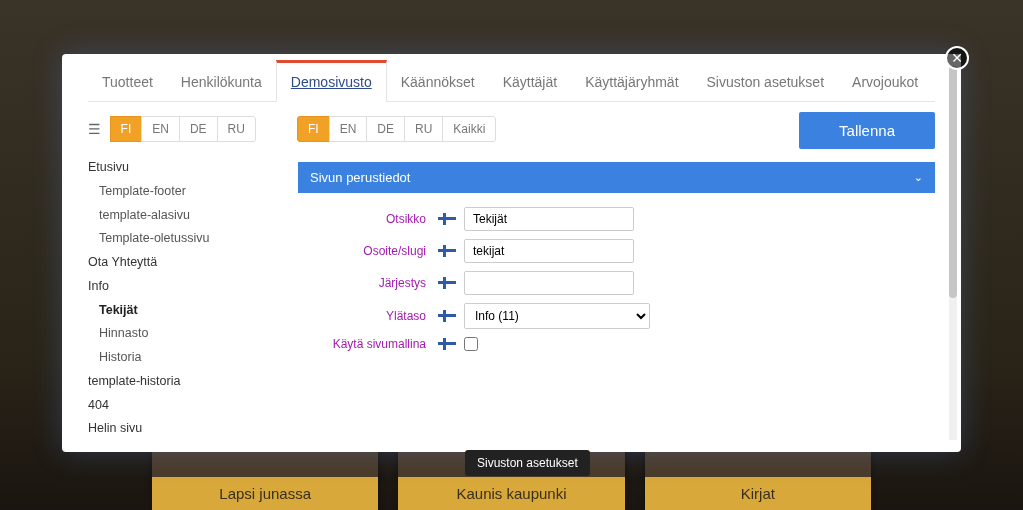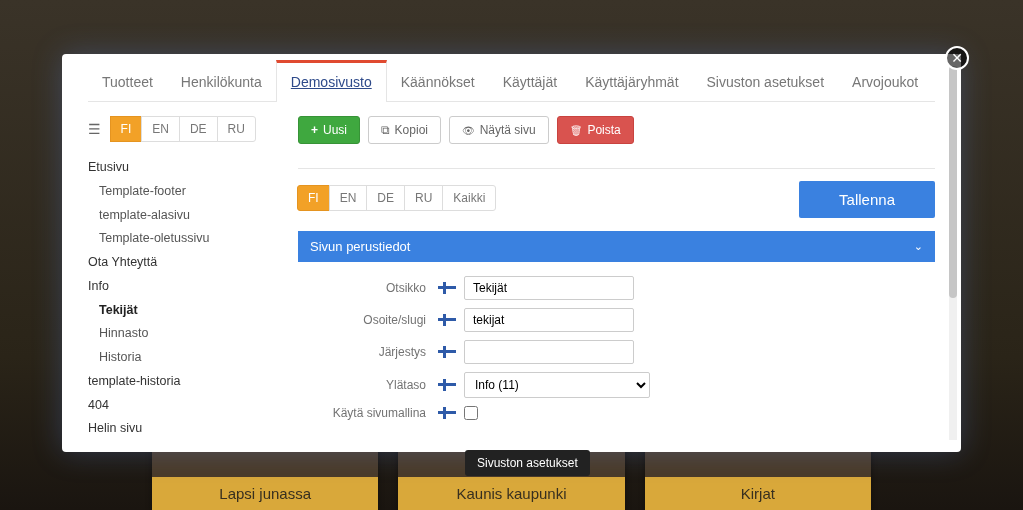--- a/index.html
+++ b/index.html
@@ -35,21 +35,21 @@
 .btn-green { background:#3fa83f; border-color:#379337; color:#fff; }
 .btn-red { background:#d9534f; border-color:#c9433f; color:#fff; }
 .lang-row2 { display:inline-flex; }
 .lang-row2 .lang-btn { background:#fff; }
 .lang-row2 .lang-btn.active { background:#f2a127; color:#fff; }
 .save-btn { float:right; background:#3a81e0; color:#fff; border:none; padding:10px 40px; font-size:15px; border-radius:2px; cursor:pointer; margin-top:-4px; }
 .panel-head { background:#3a81e0; color:#fff; padding:8px 12px; font-size:13px; margin-top:20px; display:flex; justify-content:space-between; align-items:center; clear:both; }
 .panel-head .chev { font-size:11px; }
 .form { padding-top:14px; }
 .form-row { display:flex; align-items:center; margin-bottom:8px; }
-.form-label { width:140px; text-align:right; font-size:12px; color:#737373; padding-right:12px; }
+.form-label { width:140px; text-align:right; font-size:12px; color:#a21caf; padding-right:12px; }
 .flag-cross { width:18px; height:12px; background:#fff; position:relative; margin-right:8px; flex-shrink:0; }
 .flag-cross::before { content:""; position:absolute; left:5px; top:0; width:3px; height:100%; background:#2e5aa8; }
 .flag-cross::after { content:""; position:absolute; top:4px; left:0; height:3px; width:100%; background:#2e5aa8; }
 .txt-input { width:170px; padding:4px 8px; font-size:12px; border:1px solid #ccc; border-radius:2px; }
 .radio-col { display:flex; flex-direction:column; gap:4px; font-size:12px; color:#555; }
 .radio-col label { display:flex; align-items:center; gap:6px; }
 .select { width:186px; padding:4px 6px; font-size:12px; border:1px solid #ccc; border-radius:2px; background:#fff; }
 .chk { width:14px; height:14px; }
 .icon-plus::before { content:"+"; font-weight:bold; }
 .icon-copy::before { content:"⧉"; }
@@ -112,38 +112,20 @@
             <div class="row lvl1 active">Tekijät</div>
             <div class="row lvl1">Hinnasto</div>
             <div class="row lvl1">Historia</div>
             <div class="row">template-historia</div>
             <div class="row">404</div>
             <div class="row">Helin sivu</div>
           </div>
       </div>
 
       <div class="right-col">
-        <div class="action-row">
-          <span class="btn btn-green">
-              <span class="icon-plus"></span>
-              <span>Uusi</span>
-            </span>
-          <span class="btn">
-              <span class="icon-copy"></span>
-              <span>Kopioi</span>
-            </span>
-          <span class="btn">
-              <span class="icon-eye"></span>
-              <span>Näytä sivu</span>
-            </span>
-          <span class="btn btn-red">
-              <span class="icon-trash"></span>
-              <span>Poista</span>
-            </span>
-        </div>
 
         <div>
           <div class="lang-row2">
             <span class="lang-btn active">FI</span>
             <span class="lang-btn">EN</span>
             <span class="lang-btn">DE</span>
             <span class="lang-btn">RU</span>
             <span class="lang-btn">Kaikki</span>
           </div>
           <button class="save-btn">Tallenna</button>

